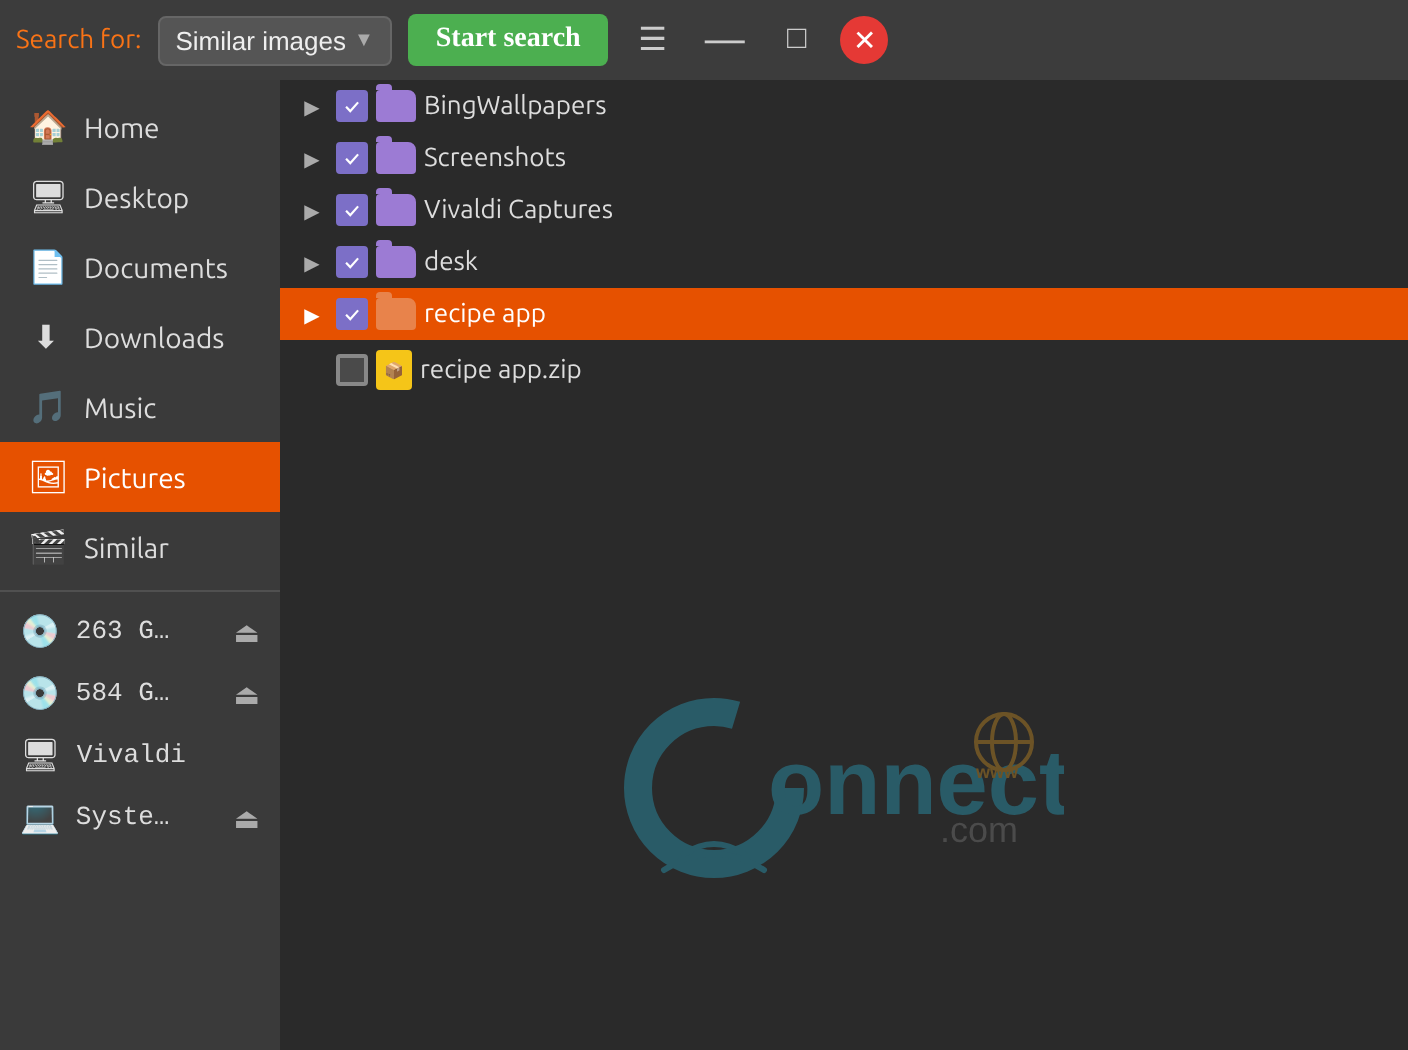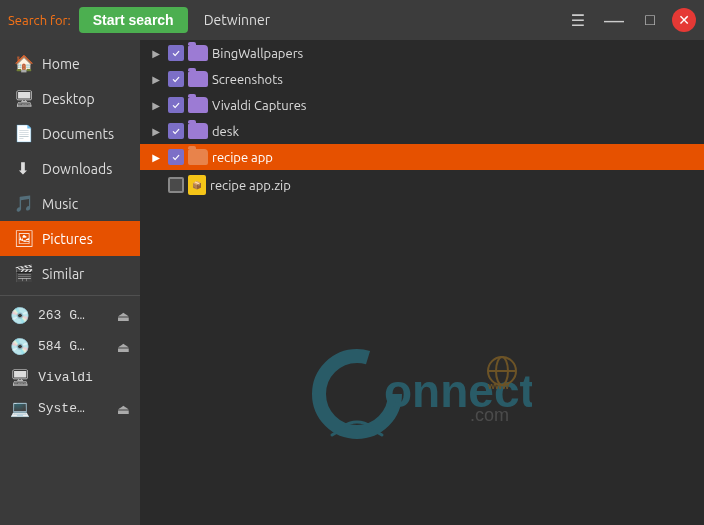--- a/index.html
+++ b/index.html
@@ -49,20 +49,21 @@
     .start-search-btn {
       background: #4caf50;
       color: white;
       border: none;
       border-radius: 4px;
       padding: 5px 14px;
       font-size: 14px;
       font-weight: 600;
       cursor: pointer;
       white-space: nowrap;
+      font-family: Liberation Serif, serif;
     }
     .app-title {
       color: #ddd;
       font-size: 14px;
       flex: 1;
       padding-left: 8px;
     }
     .title-btn {
       width: 28px;
       height: 28px;
@@ -258,22 +259,25 @@
     }
     .logo-svg {
       opacity: 0.35;
     }
   </style>
 </head>
 <body>
 
 <div class="titlebar">
   <span class="search-label">Search for:</span>
+  <button class="dropdown-btn">
+    <span>Similar images</span>
+    <span class="chevron">▼</span>
+  </button>
   <button class="start-search-btn">Start search</button>
-  <span class="app-title">Detwinner</span>
   <button class="title-btn">☰</button>
   <button class="title-btn minimize">—</button>
   <button class="title-btn">□</button>
   <button class="title-btn close">✕</button>
 </div>
 
 <div class="main">
 
   <div class="sidebar">
     <div class="sidebar-item">

